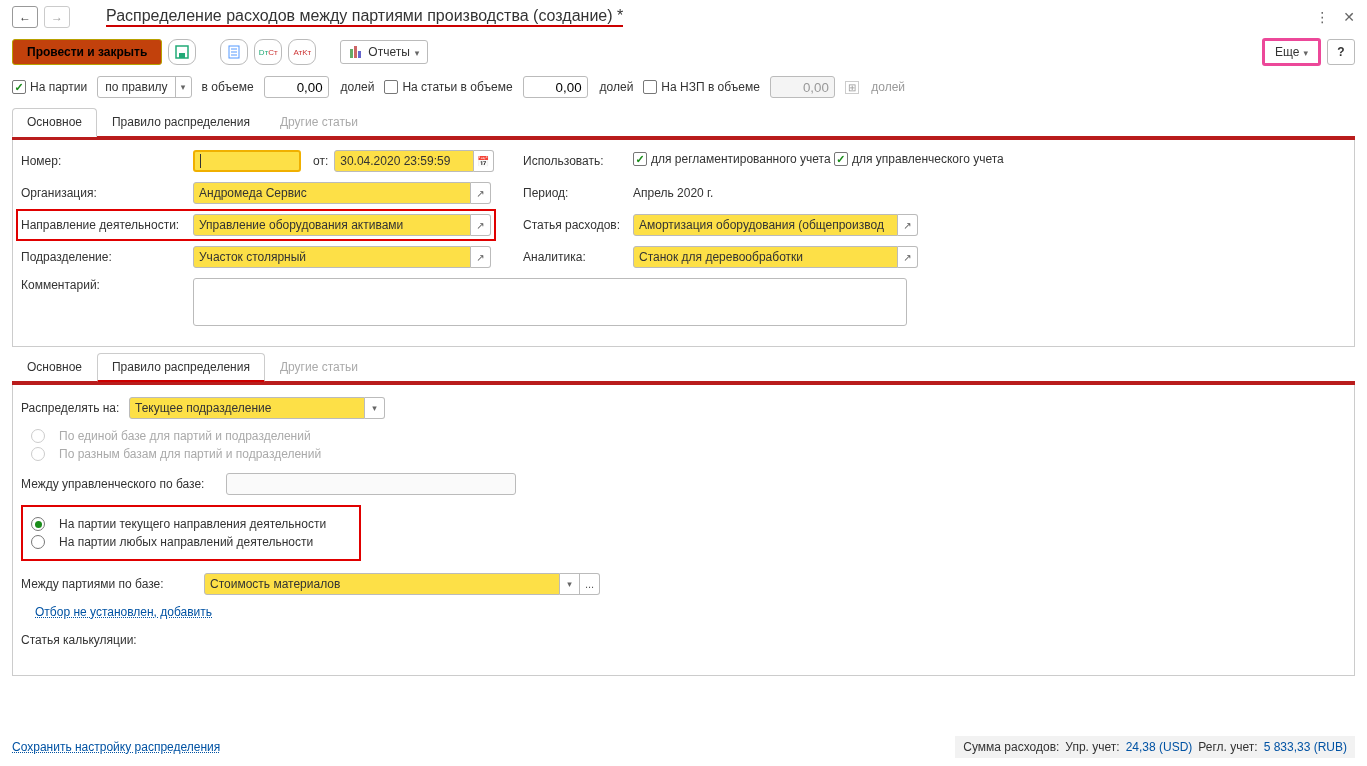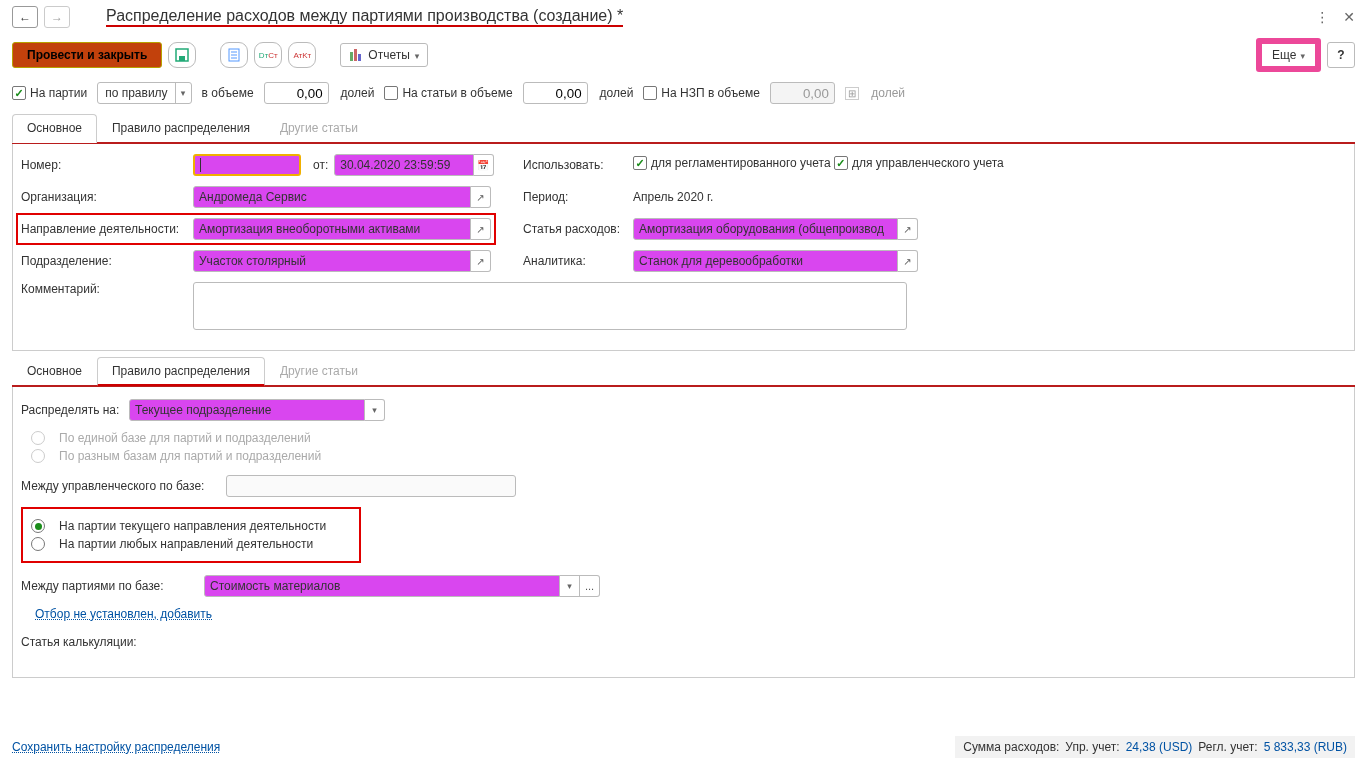--- a/index.html
+++ b/index.html
@@ -75,21 +75,21 @@
   border: 1px solid #bbb;
   border-radius: 3px;
   padding: 4px 8px;
   background: #fff;
   cursor: pointer;
 }
 .more-btn {
   display: inline-flex;
   align-items: center;
   gap: 4px;
-  border: 6px solid #ec4899;
+  border: 3px solid #ec4899;
   border-radius: 3px;
   padding: 4px 10px;
   background: #fff;
   cursor: pointer;
   margin-left: auto;
 }
 .help-btn {
   width: 28px; height: 26px;
   border: 1px solid #bbb;
   border-radius: 3px;
@@ -149,21 +149,21 @@
 }
 .num-field.disabled {
   background: #f4f4f4;
   color: #999;
 }
 .unit { margin-left: 2px;}
 .unit.disabled { color: #999; }
 
 .tabs {
   display: flex;
-  border-bottom: 2px solid #b91c1c;
+  border-bottom: 4px solid #b91c1c;
   margin: 4px 12px 0 12px;
 }
 .tab {
   padding: 6px 14px;
   cursor: pointer;
   border: 1px solid transparent;
 }
 .tab.active {
   border: 1px solid #ccc;
   border-bottom: 1px solid #fff;
@@ -190,21 +190,21 @@
 }
 .col-left { width: 502px; display: flex; align-items: center;}
 .col-right { display: flex; align-items: center;}
 .lbl { width: 172px; }
 .lbl-r { width: 110px; }
 .input {
   height: 22px;
   border: 1px solid #bbb;
   border-radius: 3px;
   padding: 0 5px;
-  background: #d946ef;
+  background: #fde047;
   display: flex;
   align-items: center;
   overflow: hidden;
   white-space: nowrap;
 }
 .input.focus {
   border: 2px solid #f0b000;
 }
 .input-btn {
   width: 20px;
@@ -441,21 +441,21 @@
       <span class="lbl-r">Период:</span>
       <span class="period-val">Апрель 2020 г.</span>
     </div>
   </div>
 
   <div class="form-row">
     <div class="col-left">
       <div class="highlight-red" style="display:flex;align-items:center">
         <span class="lbl">Направление деятельности:</span>
         <div class="input-group">
-          <div class="input" style="width:278px">Амортизация внеоборотными активами</div>
+          <div class="input" style="width:278px">Управление оборудования активами</div>
           <div class="input-btn open-icon"></div>
         </div>
       </div>
     </div>
     <div class="col-right">
       <span class="lbl-r">Статья расходов:</span>
       <div class="input-group">
         <div class="input" style="width:265px">Амортизация оборудования (общепроизвод</div>
         <div class="input-btn open-icon"></div>
       </div>

